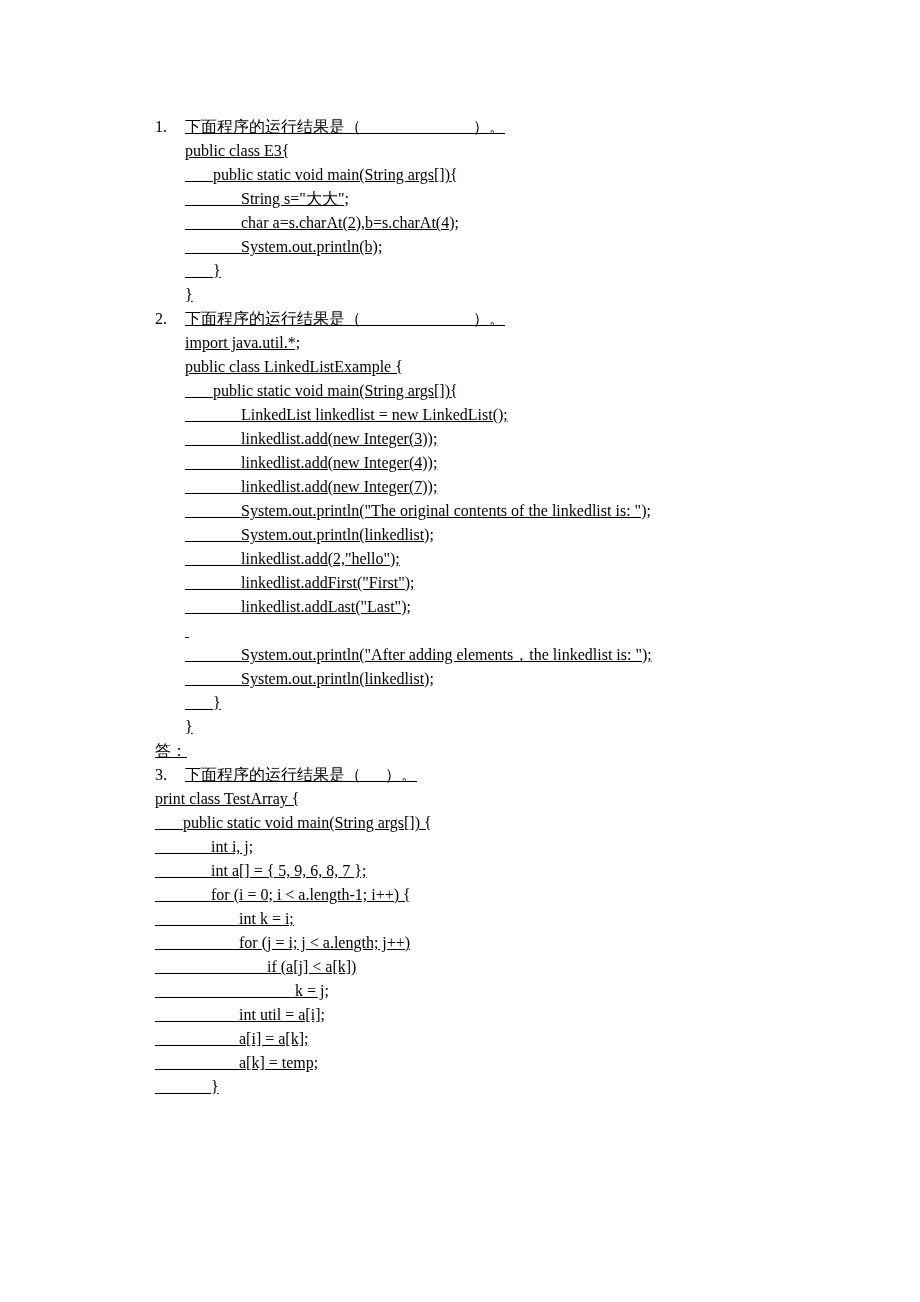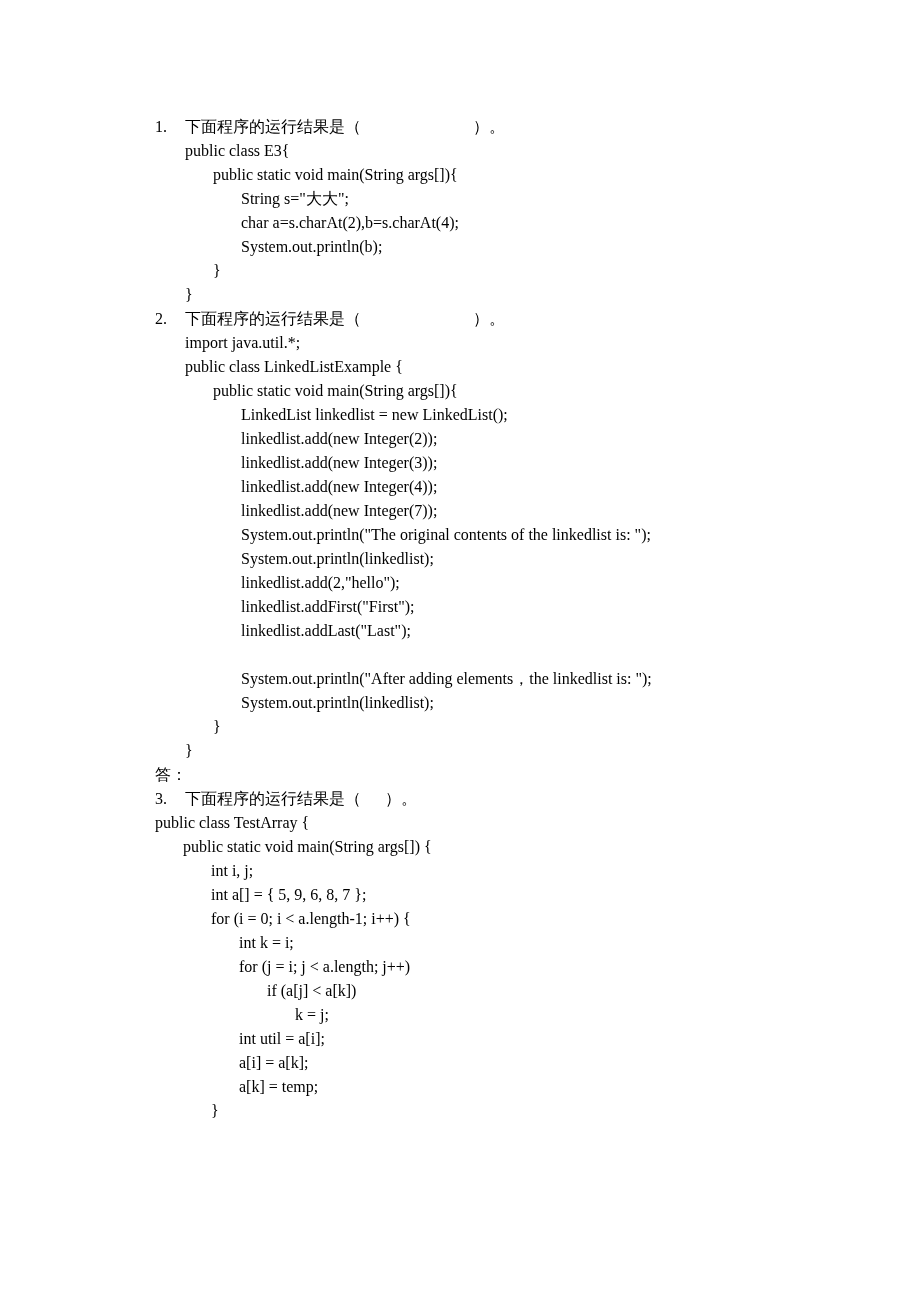--- a/index.html
+++ b/index.html
@@ -7,20 +7,21 @@
     padding: 0;
     background: #fff;
     font-family: "Times New Roman", "SimSun", serif;
     font-size: 16px;
     color: #000;
     width: 920px;
     line-height: 1.5;
   }
   .page {
     padding: 115px 145px 100px 155px;
+    text-decoration: underline;
   }
   .line {
     white-space: pre;
   }
   .num {
     display: inline-block;
     width: 30px;
   }
 </style>
 </head>
@@ -35,38 +36,37 @@
   <div class="line"><span class="num"></span><span>              char a=s.charAt(2),b=s.charAt(4);</span></div>
   <div class="line"><span class="num"></span><span>              System.out.println(b);</span></div>
   <div class="line"><span class="num"></span><span>       }</span></div>
   <div class="line"><span class="num"></span><span>}</span></div>
 
   <div class="line"><span class="num">2.</span><span>下面程序的运行结果是（                            ）。</span></div>
   <div class="line"><span class="num"></span><span>import java.util.*;</span></div>
   <div class="line"><span class="num"></span><span>public class LinkedListExample {</span></div>
   <div class="line"><span class="num"></span><span>       public static void main(String args[]){</span></div>
   <div class="line"><span class="num"></span><span>              LinkedList linkedlist = new LinkedList();</span></div>
-  <div class="line"><span class="num"></span><span>              linkedlist.add(new Integer(2));</span></div>
   <div class="line"><span class="num"></span><span>              linkedlist.add(new Integer(3));</span></div>
   <div class="line"><span class="num"></span><span>              linkedlist.add(new Integer(4));</span></div>
   <div class="line"><span class="num"></span><span>              linkedlist.add(new Integer(7));</span></div>
   <div class="line"><span class="num"></span><span>              System.out.println("The original contents of the linkedlist is: ");</span></div>
   <div class="line"><span class="num"></span><span>              System.out.println(linkedlist);</span></div>
   <div class="line"><span class="num"></span><span>              linkedlist.add(2,"hello");</span></div>
   <div class="line"><span class="num"></span><span>              linkedlist.addFirst("First");</span></div>
   <div class="line"><span class="num"></span><span>              linkedlist.addLast("Last");</span></div>
   <div class="line"><span class="num"></span><span></span>&nbsp;</div>
   <div class="line"><span class="num"></span><span>              System.out.println("After adding elements，the linkedlist is: ");</span></div>
   <div class="line"><span class="num"></span><span>              System.out.println(linkedlist);</span></div>
   <div class="line"><span class="num"></span><span>       }</span></div>
   <div class="line"><span class="num"></span><span>}</span></div>
   <div class="line"><span>答：</span></div>
 
   <div class="line"><span class="num">3.</span><span>下面程序的运行结果是（      ）。</span></div>
-  <div class="line"><span>public class TestArray {</span></div>
+  <div class="line"><span>print class TestArray {</span></div>
   <div class="line"><span>       public static void main(String args[]) {</span></div>
   <div class="line"><span>              int i, j;</span></div>
   <div class="line"><span>              int a[] = { 5, 9, 6, 8, 7 };</span></div>
   <div class="line"><span>              for (i = 0; i &lt; a.length-1; i++) {</span></div>
   <div class="line"><span>                     int k = i;</span></div>
   <div class="line"><span>                     for (j = i; j &lt; a.length; j++)</span></div>
   <div class="line"><span>                            if (a[j] &lt; a[k])</span></div>
   <div class="line"><span>                                   k = j;</span></div>
   <div class="line"><span>                     int util = a[i];</span></div>
   <div class="line"><span>                     a[i] = a[k];</span></div>

